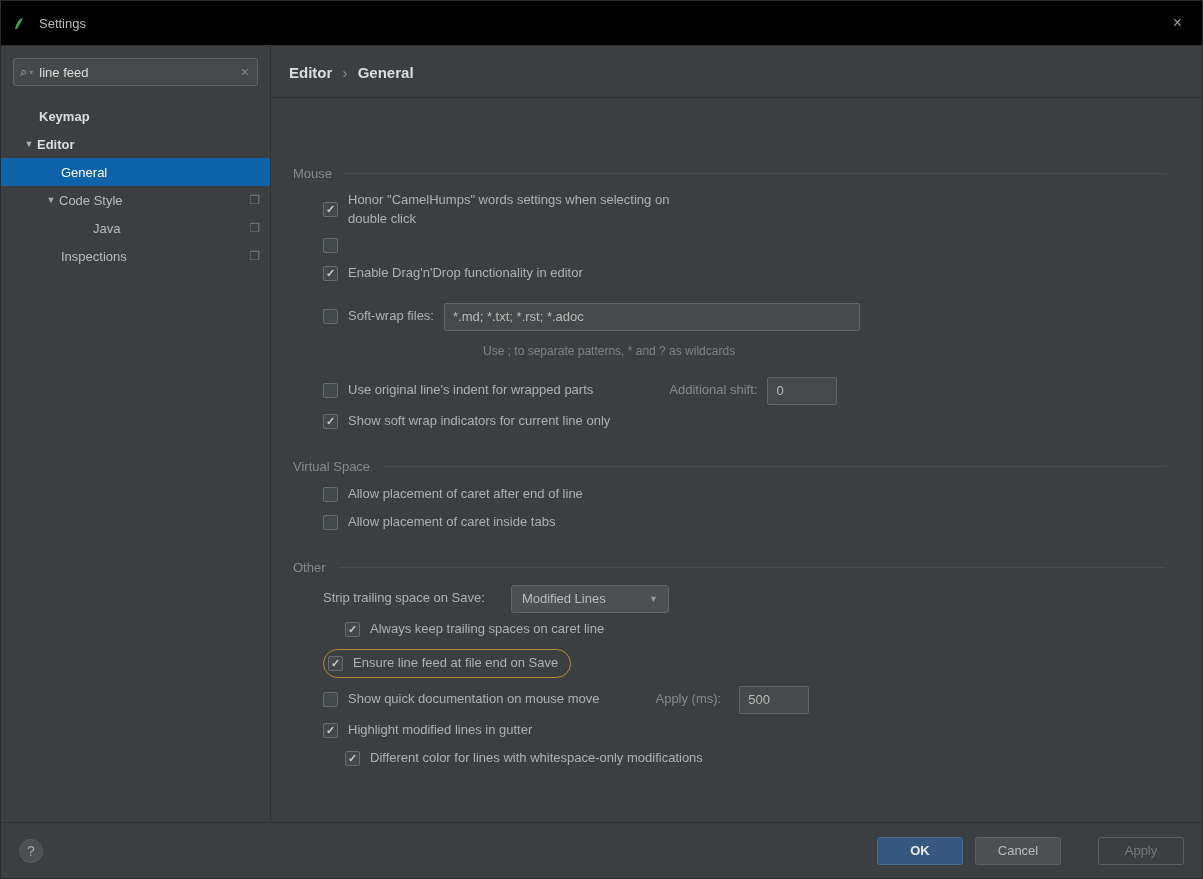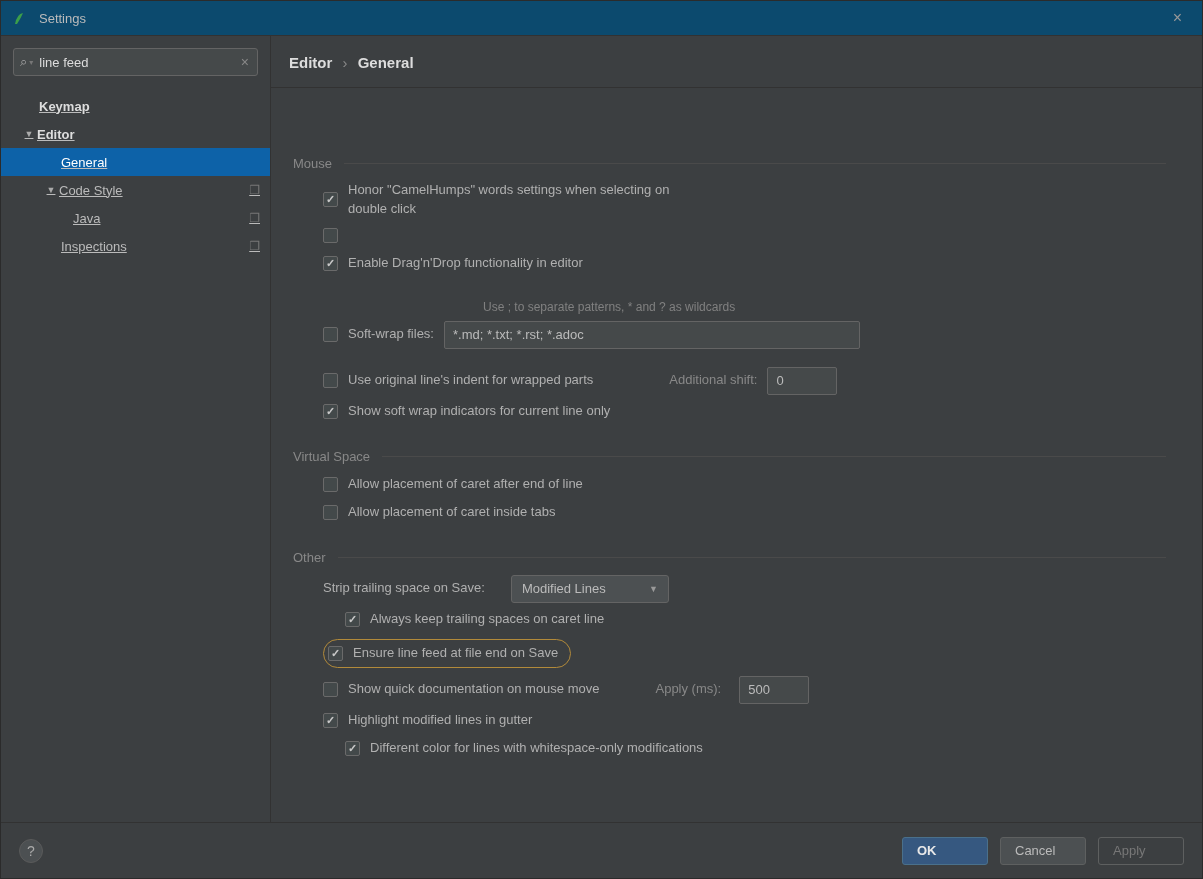--- a/index.html
+++ b/index.html
@@ -13,22 +13,22 @@
   .window {
     width: 1203px;
     height: 879px;
     background: #3c3f41;
     border: 1px solid #2b2b2b;
     display: flex;
     flex-direction: column;
     position: relative;
   }
   .titlebar {
-    height: 35px;
-    background: #0c4a6e;
+    height: 45px;
+    background: #000000;
     display: flex;
     align-items: center;
     padding: 0 12px;
     border-bottom: 1px solid #323232;
   }
   .titlebar .app-icon {
     width: 16px; height: 16px;
     margin-right: 10px;
   }
   .titlebar .title { color: #bbbbbb; font-size: 13px; }
@@ -80,21 +80,20 @@
   .search-box .clear {
     color: #888;
     font-size: 14px;
     cursor: pointer;
     padding: 0 2px;
   }
   .tree {
     flex: 1;
     overflow: auto;
     padding-top: 4px;
-    text-decoration: underline;
   }
   .tree-item {
     display: flex;
     align-items: center;
     height: 28px;
     padding-right: 10px;
     cursor: pointer;
     color: #bbbbbb;
   }
   .tree-item .arrow {
@@ -107,21 +106,21 @@
   .tree-item .label { flex: 1; }
   .tree-item .copy-icon {
     color: #777;
     font-size: 12px;
   }
   .tree-item.bold .label { font-weight: bold; color: #dddddd; }
   .tree-item.depth0 { padding-left: 38px; }
   .tree-item.depth0.has-arrow { padding-left: 22px; }
   .tree-item.depth1 { padding-left: 60px; }
   .tree-item.depth1.has-arrow { padding-left: 44px; }
-  .tree-item.depth2 { padding-left: 72px; }
+  .tree-item.depth2 { padding-left: 72px; margin-left: 20px; }
   .tree-item.selected {
     background: #0d62a8;
     color: #ffffff;
   }
   .tree-item.selected .label { color: #ffffff; }
   .content {
     flex: 1;
     display: flex;
     flex-direction: column;
     min-height: 0;
@@ -261,33 +260,35 @@
   .btn {
     min-width: 86px;
     height: 28px;
     border-radius: 3px;
     border: 1px solid #5e6060;
     background: #4c5052;
     color: #bbbbbb;
     font-size: 13px;
     display: flex;
     align-items: center;
+    justify-content: center;
     cursor: pointer;
     padding: 0 14px;
   }
   .btn.primary {
     background: #365880;
     border-color: #4a708b;
     color: #e8e8e8;
     font-weight: bold;
   }
   .btn.disabled {
     color: #777;
     background: #3c3f41;
     cursor: default;
+    margin-left: 25px;
   }
   .spacer8 { height: 6px; }
 </style>
 </head>
 <body>
 
 <div class="window">
 
   <div class="titlebar">
     <svg class="app-icon" viewBox="0 0 16 16">
@@ -355,26 +356,26 @@
         <div class="row indent1">
           <span class="checkbox"></span>
         </div>
         <div class="row indent1">
           <span class="checkbox checked"></span>
           <span class="lbl">Enable Drag'n'Drop functionality in editor</span>
         </div>
 
         <div class="spacer8"></div>
         <div class="row indent1">
-          <span class="hint pushed">Use ; to separate patterns, * and ? as wildcards</span>
-        </div>
-        <div class="row indent1">
           <span class="checkbox"></span>
           <span class="lbl" style="width:96px;">Soft-wrap files:</span>
           <input class="text-input wide" type="text" value="*.md; *.txt; *.rst; *.adoc" style="">
+        </div>
+        <div class="row indent1">
+          <span class="hint pushed">Use ; to separate patterns, * and ? as wildcards</span>
         </div>
         <div class="spacer8"></div>
         <div class="row indent1">
           <span class="checkbox"></span>
           <span class="lbl">Use original line's indent for wrapped parts</span>
           <span class="gap" style="width:76px;"></span>
           <span class="lbl dim">Additional shift:</span>
           <span class="gap" style="width:10px;"></span>
           <input class="text-input narrow" type="text" value="0" style="">
         </div>

